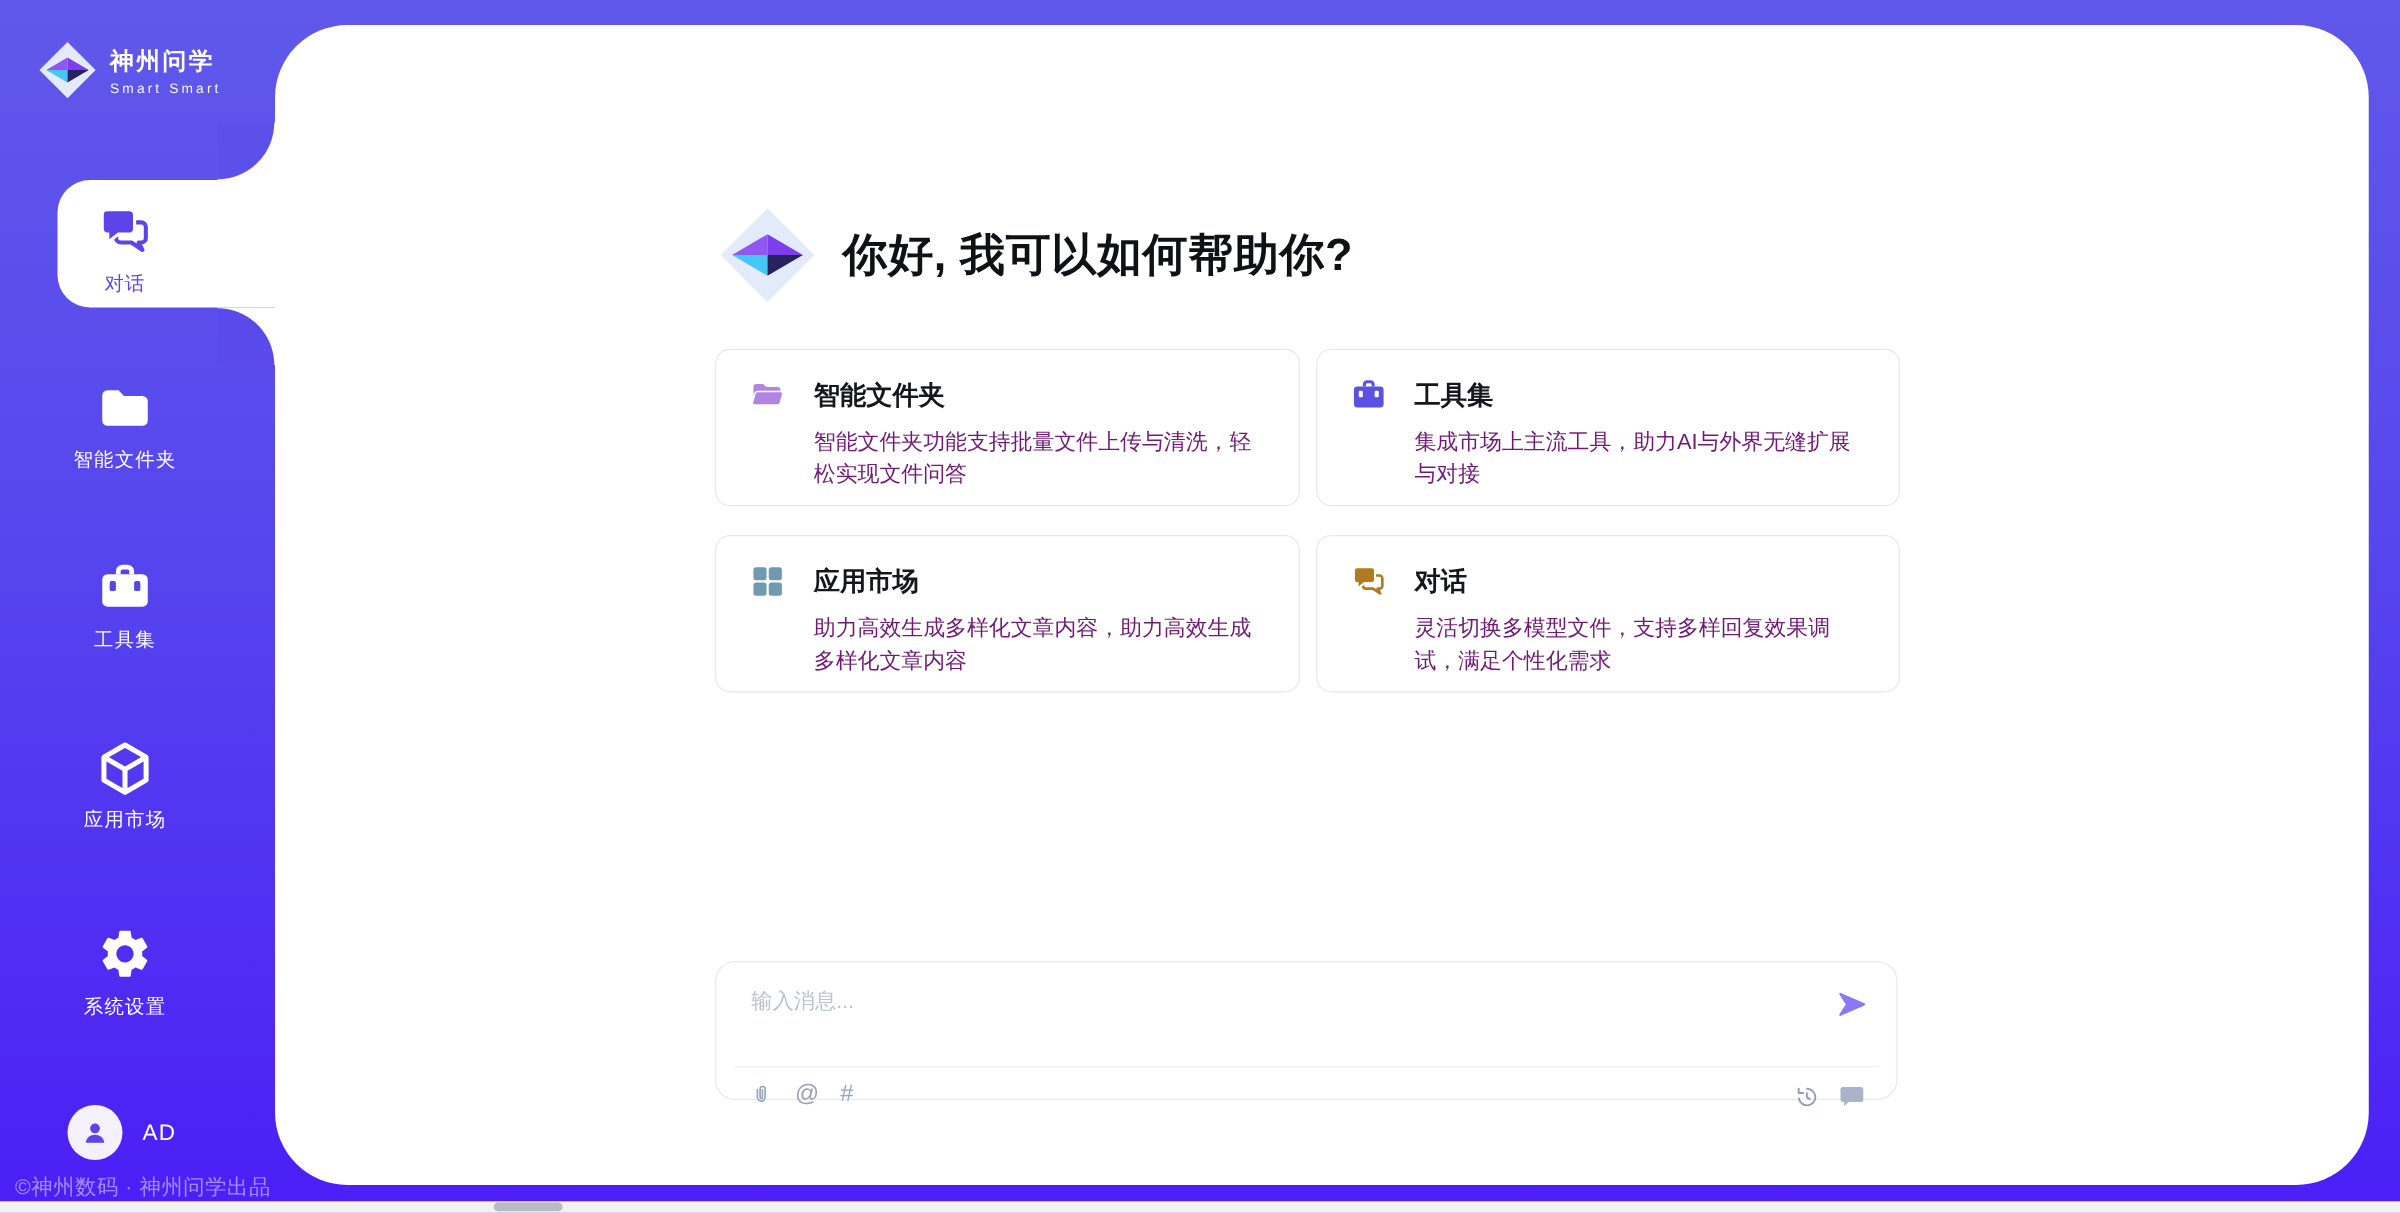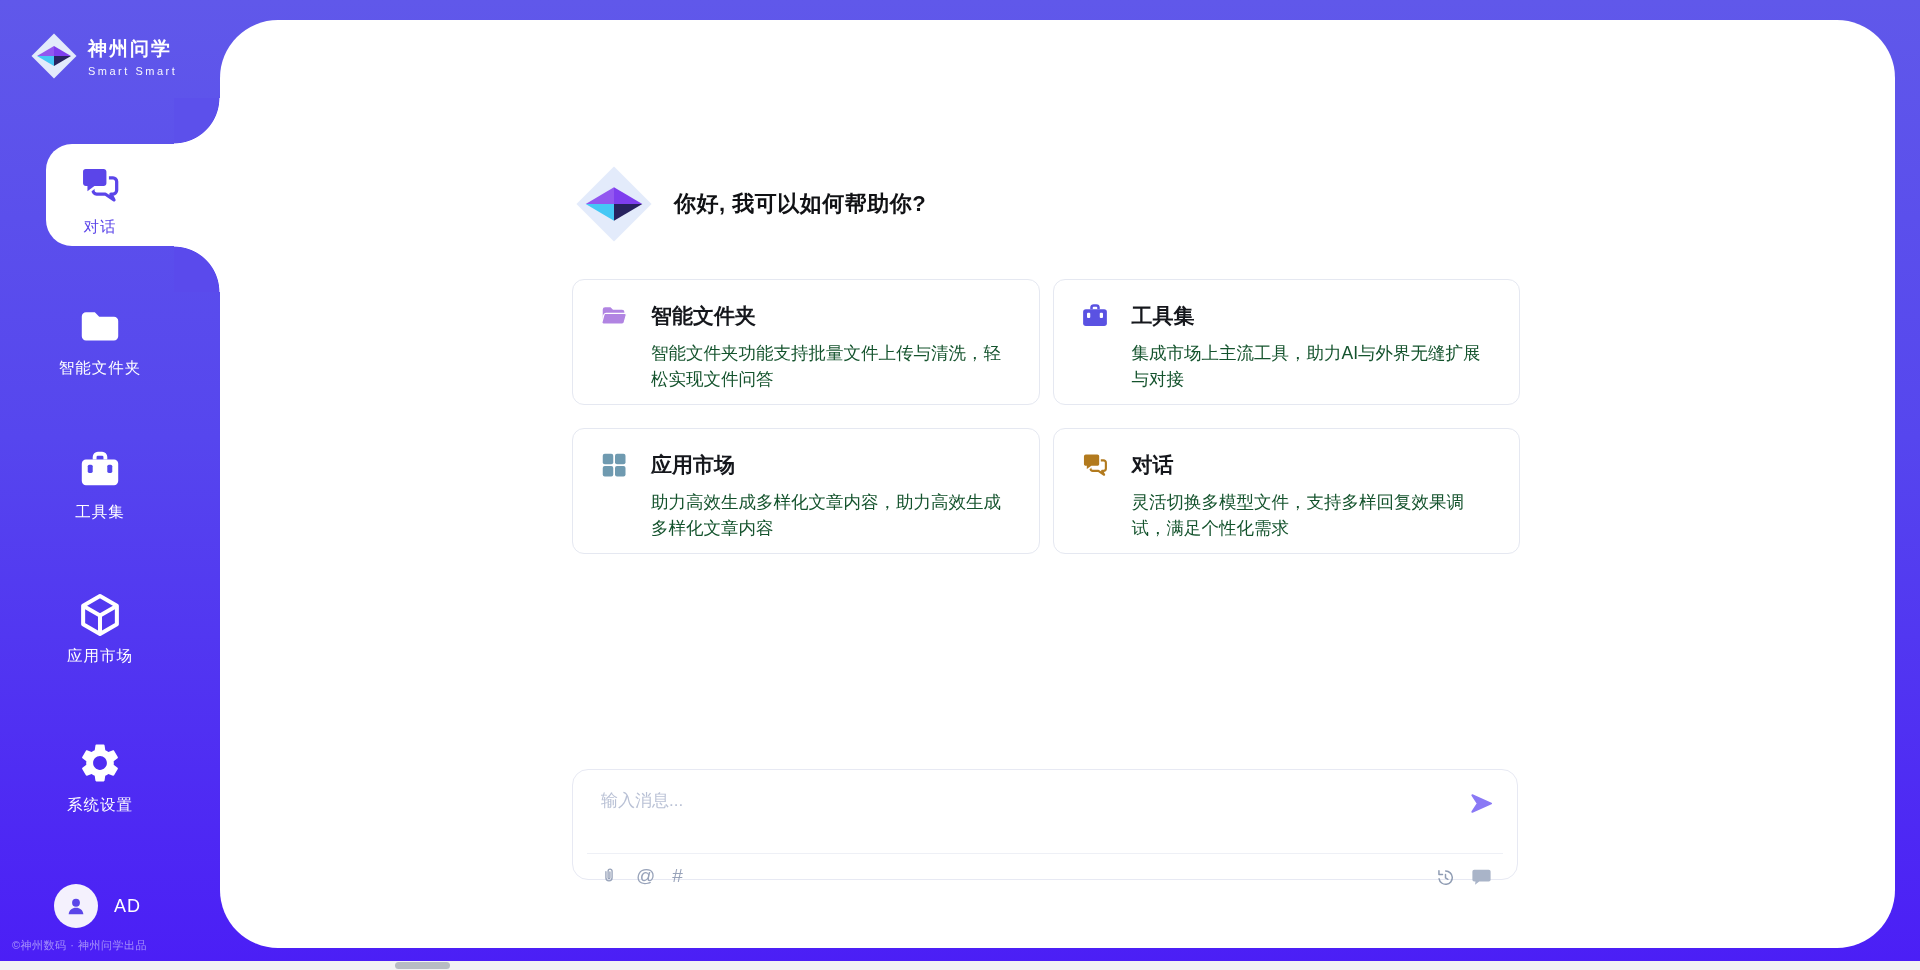--- a/index.html
+++ b/index.html
@@ -36,37 +36,37 @@
   .nv-market  { top:579px; }
   .nv-settings{ top:728px; }
   .nav-item .icon-briefcase { --slot:#5448ec; }
 
   .user-chip { position:absolute; left:54px; top:872px; display:flex; align-items:center; gap:16px; cursor:pointer; }
   .avatar { width:44px; height:44px; border-radius:50%; background:#f4f1fd; display:flex;
             align-items:center; justify-content:center; }
   .avatar svg { width:26px; height:26px; fill:#5b45e9; }
   .user-label { color:#fff; font-size:18px; letter-spacing:1px;text-align:right; }
 
-  .copyright { position:absolute; left:12px; top:926px; font-size:11px;
+  .copyright { position:absolute; left:12px; top:926px; font-size:17px;
                color:rgba(233,230,255,0.55); letter-spacing:.5px; white-space:nowrap; }
 
   
   .greeting { position:absolute; left:574px; top:164px; display:flex; align-items:center; gap:20px; }
   .greet-logo { width:80px; height:80px; }
-  .greet-title { font-size:22px; font-weight:700; color:#101114; letter-spacing:.5px; }
+  .greet-title { font-size:36px; font-weight:700; color:#101114; letter-spacing:.5px; }
 
   
   .cards { position:absolute; left:572px; top:279px; width:948px;
            display:grid; grid-template-columns:1fr 1fr; column-gap:13px; row-gap:23px; }
   .card { height:126px; background:#fff; border:1px solid #e5e8f1; border-radius:12px;
           padding:21px 22px 0 26px; cursor:pointer; }
   .card-head { display:flex; align-items:center; gap:22px; }
   .card-head svg { width:30px; height:30px; flex:0 0 auto; }
   .card-title { font-size:21px; font-weight:700; color:#15171c; }
-  .card-desc { margin:9px 0 0 52px; font-size:17.5px; line-height:1.5; color:#14532d; }
+  .card-desc { margin:9px 0 0 52px; font-size:17.5px; line-height:1.5; color:#701a75; }
   .ic-purple { color:#b184e2; } .ic-indigo { color:#5a52e2; }
   .ic-steel  { color:#6f9ab0; } .ic-amber  { color:#b27a1e; }
 
   
   .model-pill { position:absolute; left:572px; top:711px; height:48px; padding:0 22px 0 13px;
                 background:#f3f4fb; border-radius:24px; display:inline-flex; align-items:center;
                 gap:12px; cursor:pointer; }
   .model-pill .pill-logo { width:30px; height:30px; }
   .model-name { font-size:18px; color:#24262e; }
   .model-pill .chev { width:16px; height:16px; color:#34373f; }

